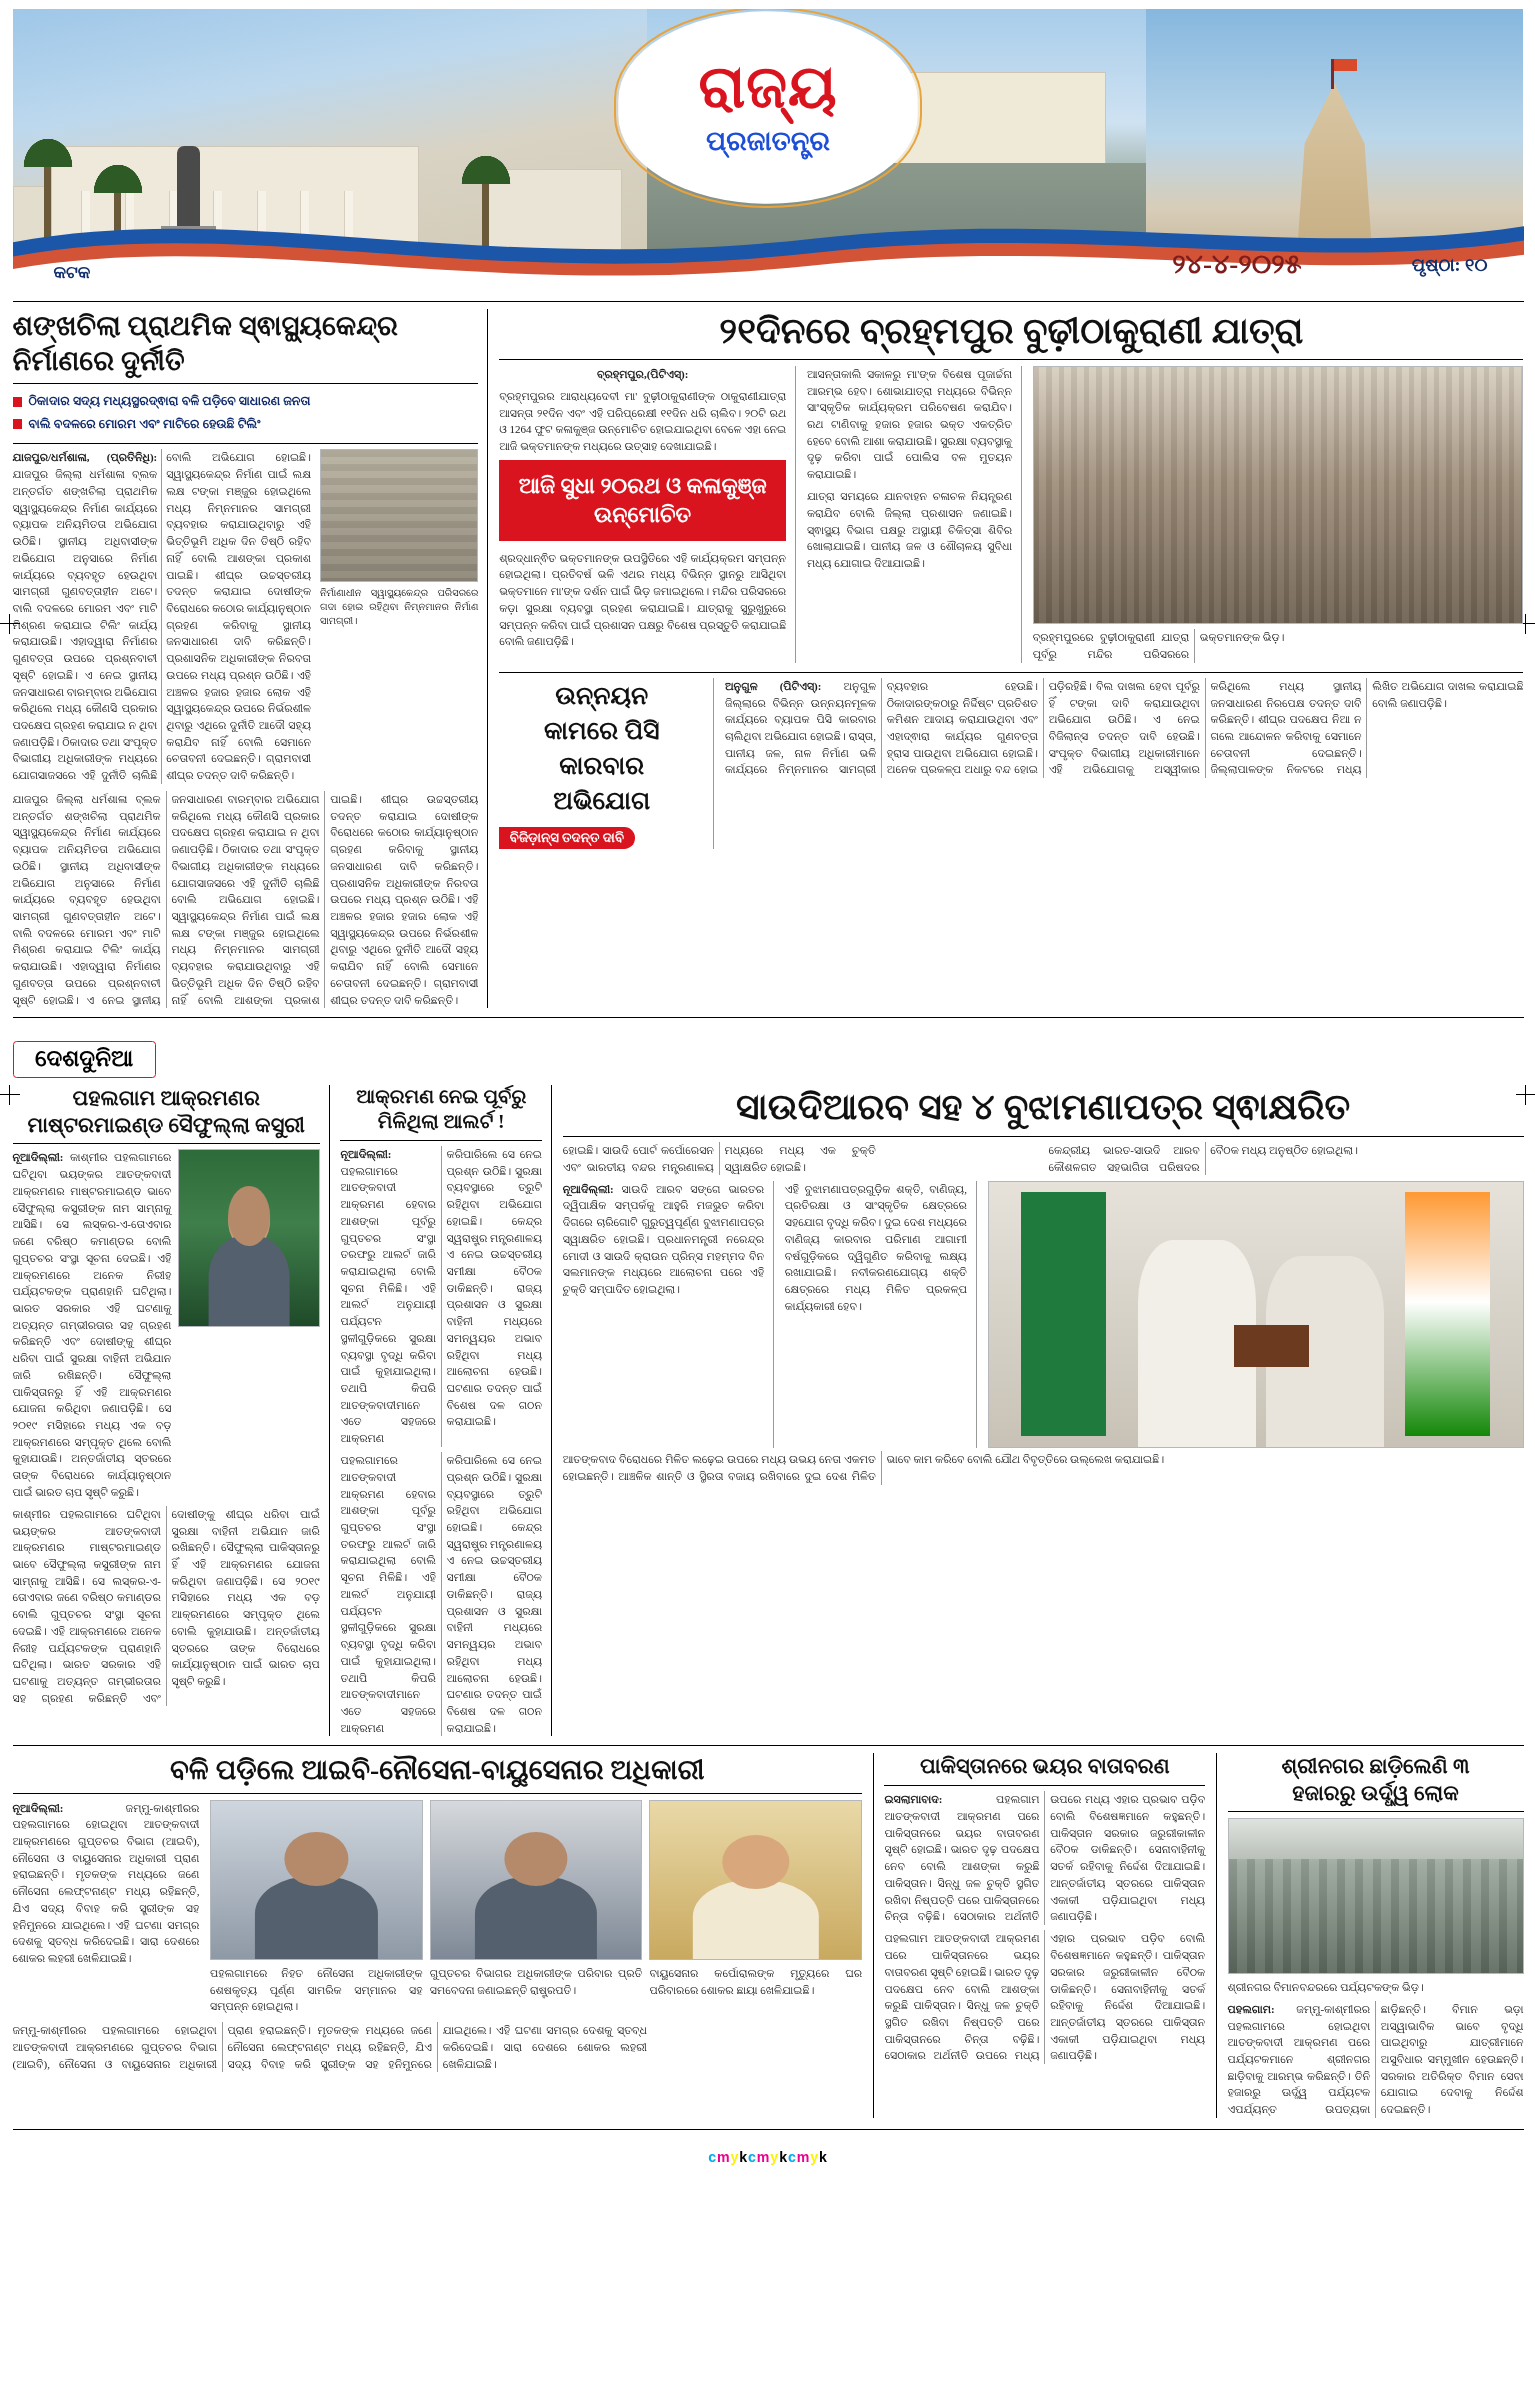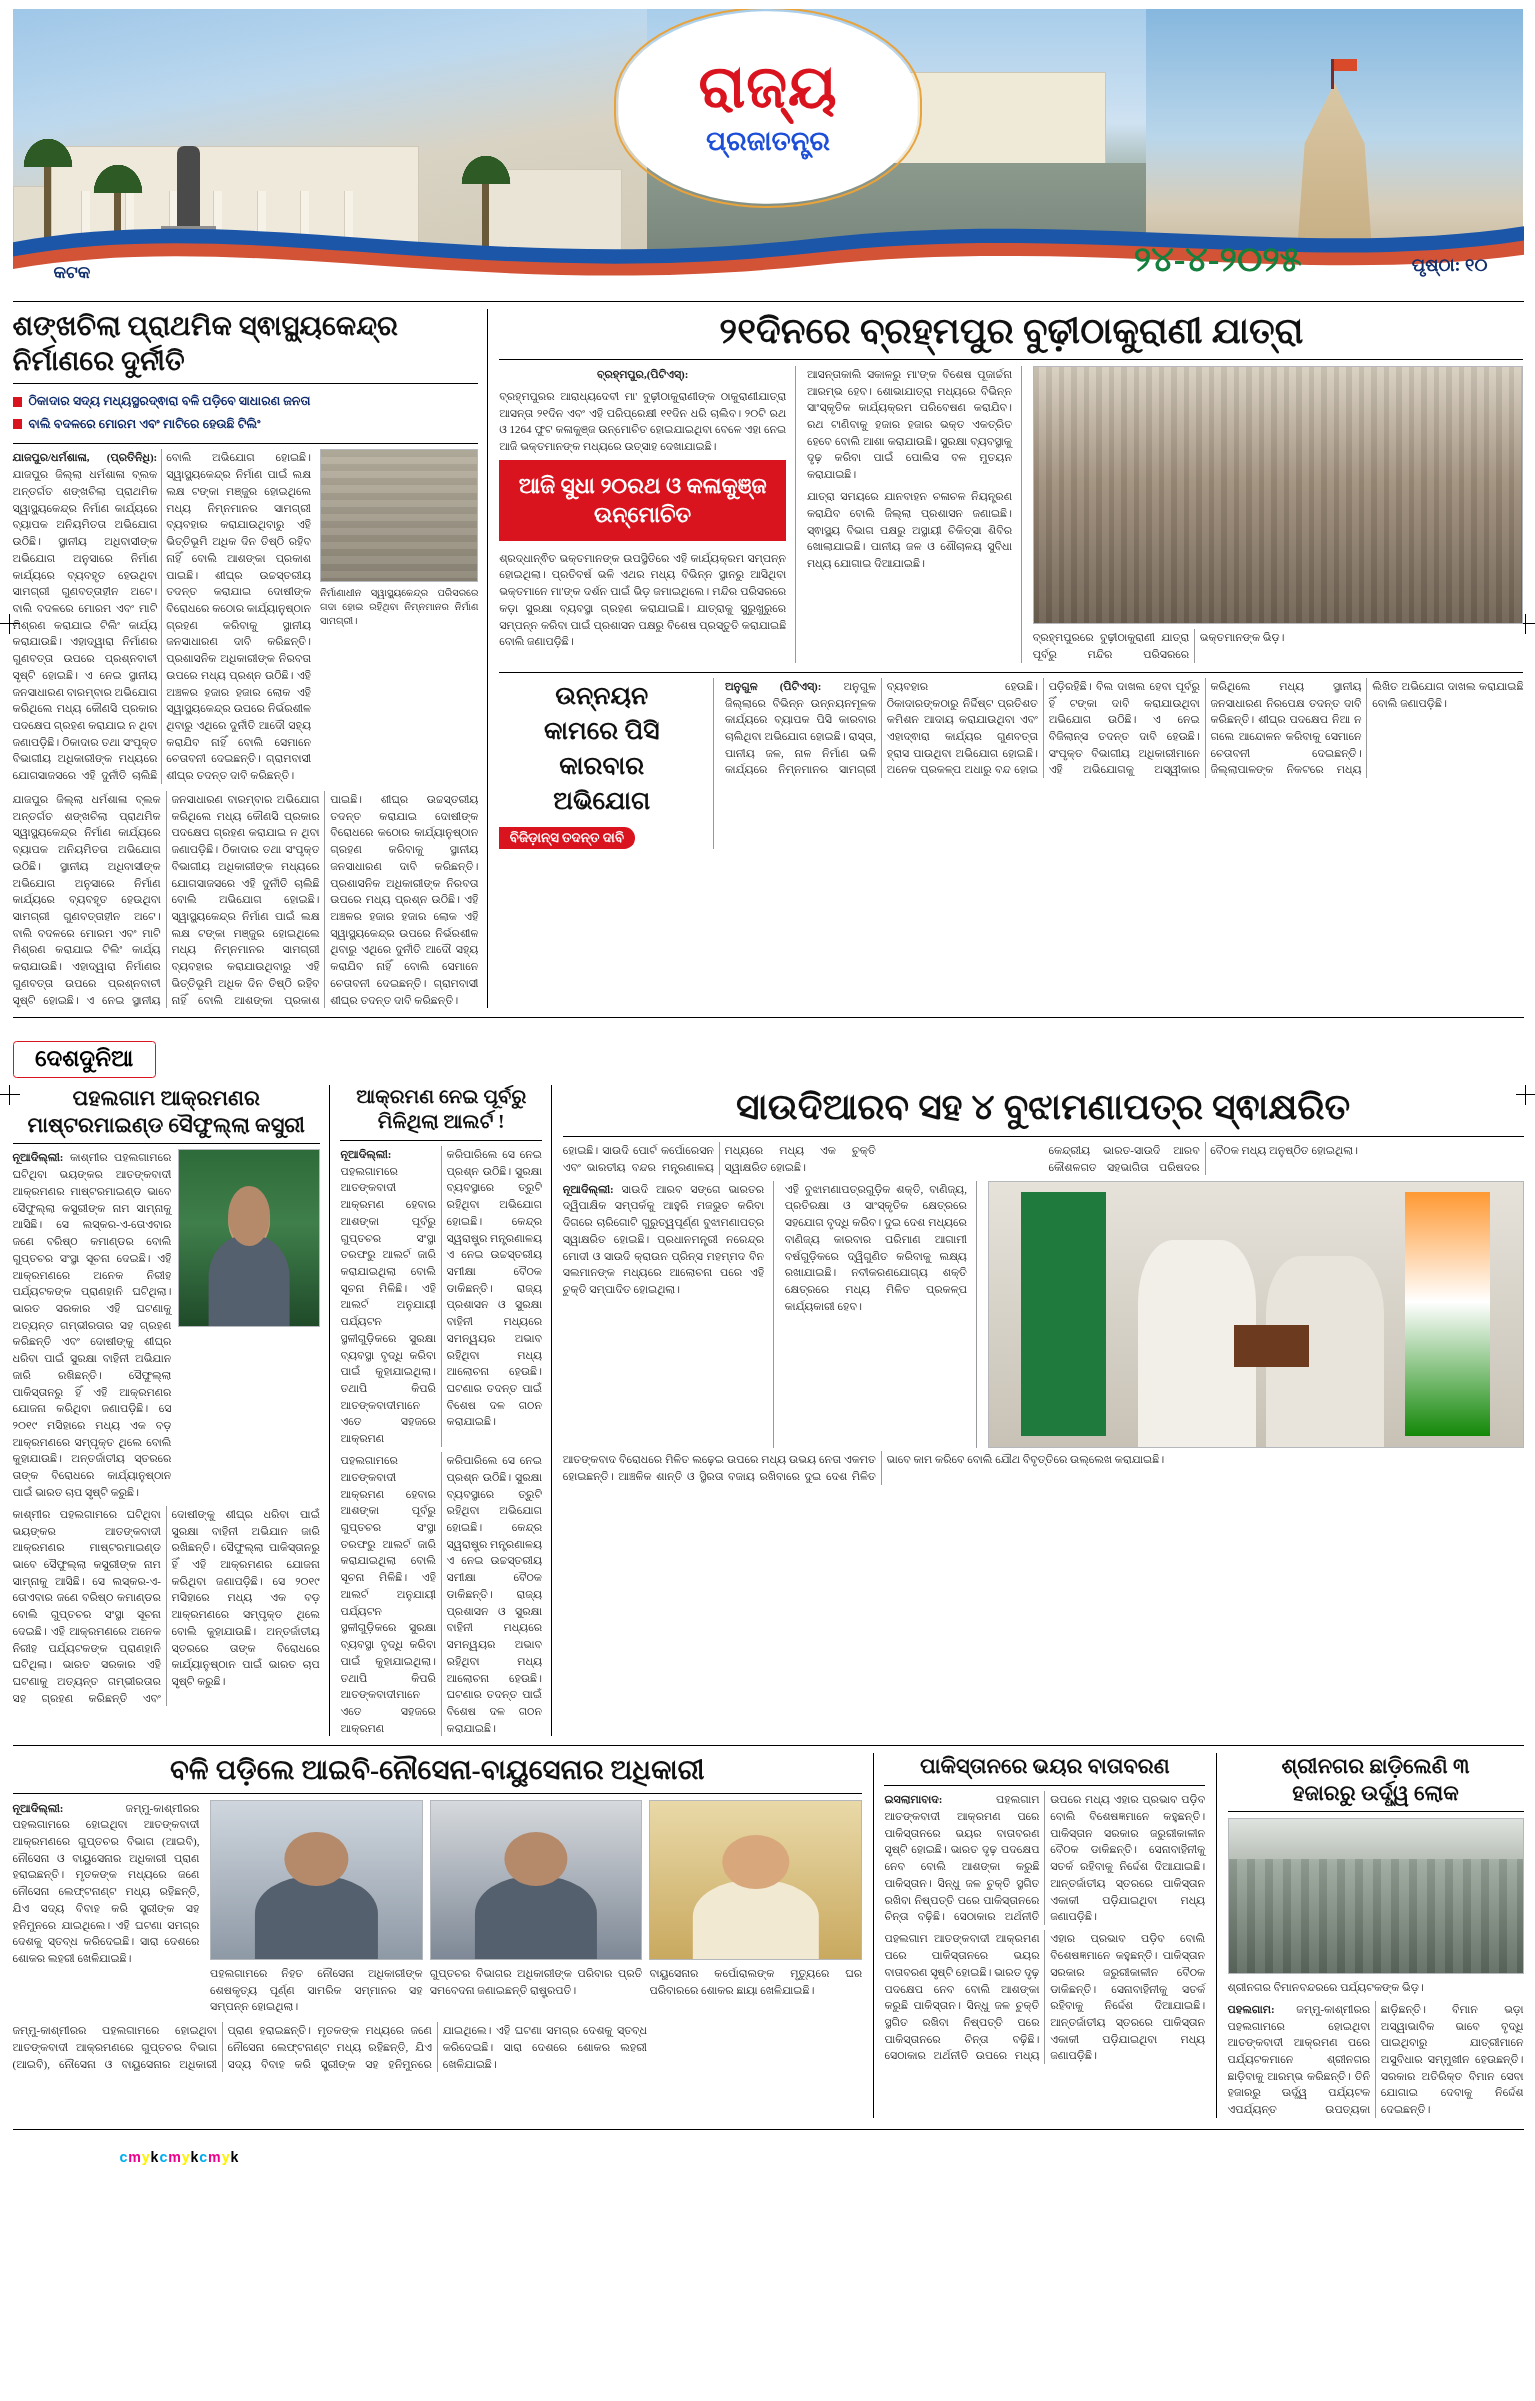--- a/index.html
+++ b/index.html
@@ -100,21 +100,21 @@
   }
 
   .mh-city {
     position:absolute; left:41px; bottom:10.7px; z-index:5;
     font-family:"Liberation Serif", serif;
     font-size:17px; font-weight:bold; color:#12306e;
   }
   .mh-date {
     position:absolute; right:222px; bottom:14.2px; z-index:5;
     font-family:"Liberation Serif", serif;
-    font-size:35px; font-weight:bold; color:#15803d;
+    font-size:27px; font-weight:bold; color:#7f1d1d;
   }
   .mh-page {
     position:absolute; right:36px; bottom:18px; z-index:5;
     font-family:"Liberation Serif", serif;
     font-size:18px; font-weight:bold; color:#12306e;
   }
 
   
   .rule { border-top:1.8px solid #000; margin:7.1px 0; }
   .rule-thin { border-top:0.9px solid #000; margin:5.3px 0; }
@@ -209,21 +209,21 @@
 
   .caption {
     font-family:"Liberation Serif", serif;
     font-size:9.8px;
     text-align:justify;
     line-height:1.45;
     margin-top:3.6px;
   }
 
   .cmyk-bar {
-    display:flex; justify-content:flex-start;
+    display:flex; justify-content:center;
     padding:12.5px 107px 14.2px 107px;
   }
   .cmyk {
     font-family:"Liberation Sans", sans-serif;
     font-size:14.2px; font-weight:bold; letter-spacing:0.9px;
   }
   .cmyk .c{color:#00aeef;} .cmyk .m{color:#ec008c;} .cmyk .y{color:#fff200;} .cmyk .k{color:#000;}
 
   .regmark {
     position:absolute; width:19.6px; height:19.6px;

